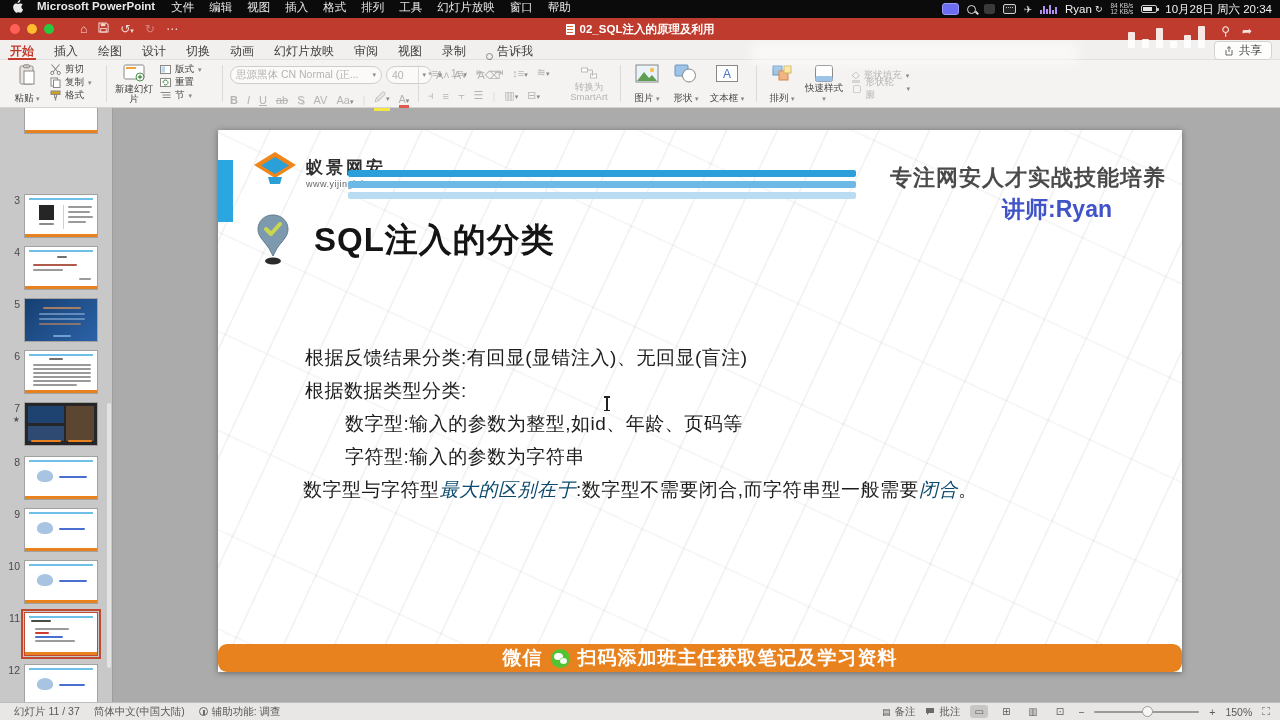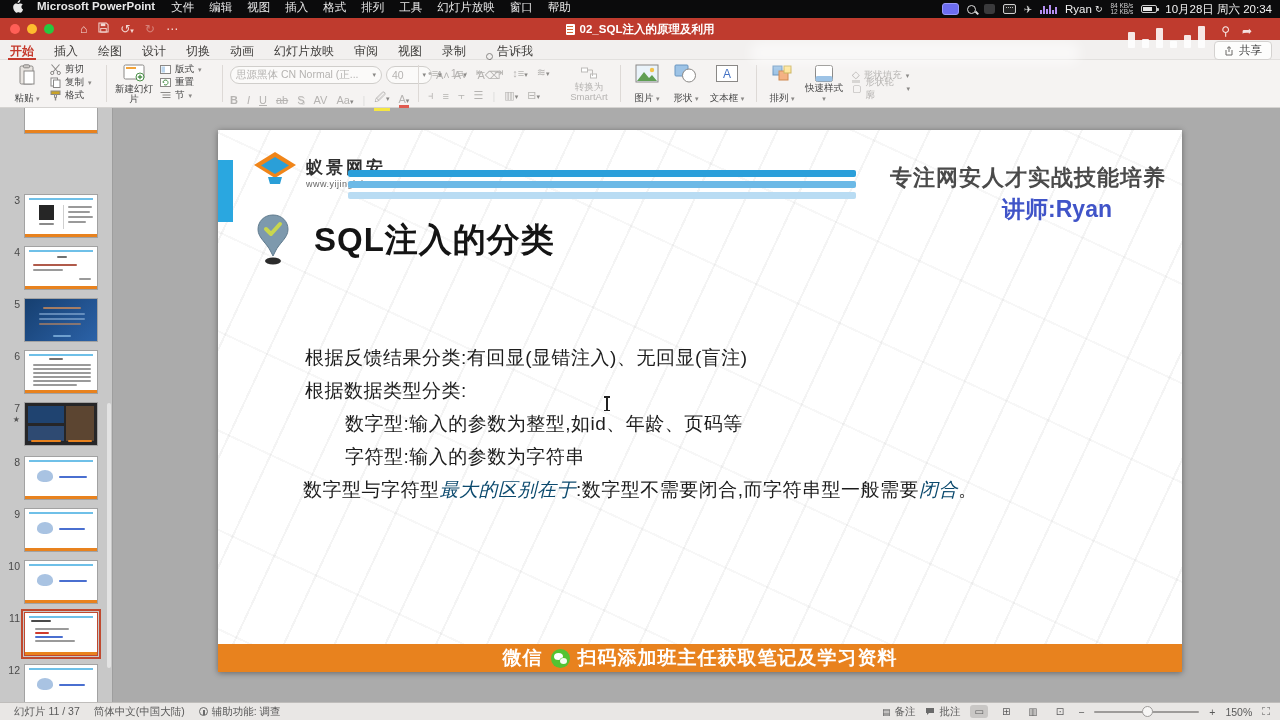--- a/index.html
+++ b/index.html
@@ -96,21 +96,21 @@
   .stripe { position:absolute; left:130px; width:508px; height:7px; border-radius:2px; }
   .tagline { position:absolute; right:16px; top:33px; font-size:22px; font-weight:bold; color:#4a4a4a; letter-spacing:1px; }
   .lecturer { position:absolute; right:70px; top:64px; font-size:23px; font-weight:bold; color:#4054c8; }
   .slide-title-row { position:absolute; left:38px; top:84px; display:flex; align-items:center; gap:24px; }
   .slide-title { font-size:33px; font-weight:600; color:#141414; letter-spacing:1px; }
   .body-line { position:absolute; font-size:19px; color:#1c1c1c; letter-spacing:.5px; white-space:nowrap; }
   .red { color:#0c4a6e;font-style:italic; }
   .ibeam { position:absolute; left:388px; top:266px; width:1.5px; height:15px; background:#222; }
   .ibeam::before, .ibeam::after { content:""; position:absolute; left:-2.5px; width:6.5px; height:1.5px; background:#222; }
   .ibeam::before { top:0; } .ibeam::after { bottom:0; }
-  .banner { position:absolute; left:0; bottom:0; width:100%; height:28px; background:#e8821e; display:flex; align-items:center; justify-content:center; gap:8px; color:#fff; font-size:19px; font-weight:bold; letter-spacing:1px; }
+  .banner { position:absolute; left:0; bottom:0; width:100%; height:28px; background:#e8821e; display:flex; align-items:center; justify-content:center; gap:8px; color:#fff; font-size:19px; font-weight:bold; letter-spacing:1px;border-radius:9px; }
   .wechat-ic { width:19px; height:19px; background:#53c332; border-radius:50%; position:relative; }
   .wechat-ic::before { content:""; position:absolute; left:3px; top:4px; width:9px; height:7px; background:#fff; border-radius:50%; }
   .wechat-ic::after { content:""; position:absolute; right:2.5px; bottom:3.5px; width:7px; height:6px; background:#f4fef2; border-radius:50%; box-shadow:0 0 0 .5px #53c332; }
 
   
   .statusbar { position:absolute; bottom:0; left:0; width:1280px; height:18px; background:#e9e7e5; border-top:1px solid #bfbdbb; display:flex; align-items:center; font-size:10.5px; color:#595959; z-index:40; }
   .sb-item { margin-left:14px; display:flex; align-items:center; gap:4px; }
   .sb-right { position:absolute; right:10px; display:flex; align-items:center; gap:10px; }
   .acc-ic { width:9px; height:9px; border:1px solid #6a6a6a; border-radius:50%; position:relative; }
   .acc-ic::after { content:""; position:absolute; left:3px; top:2px; width:2px; height:5px; background:#6a6a6a; }

